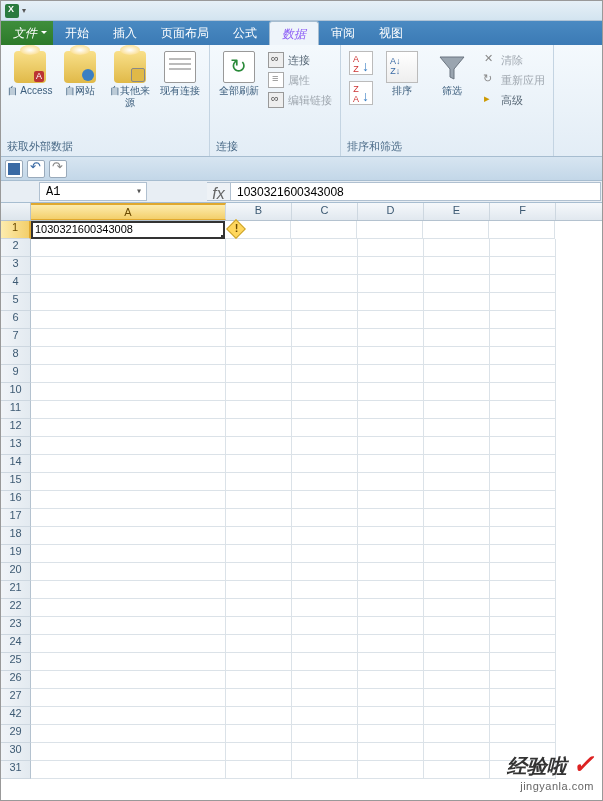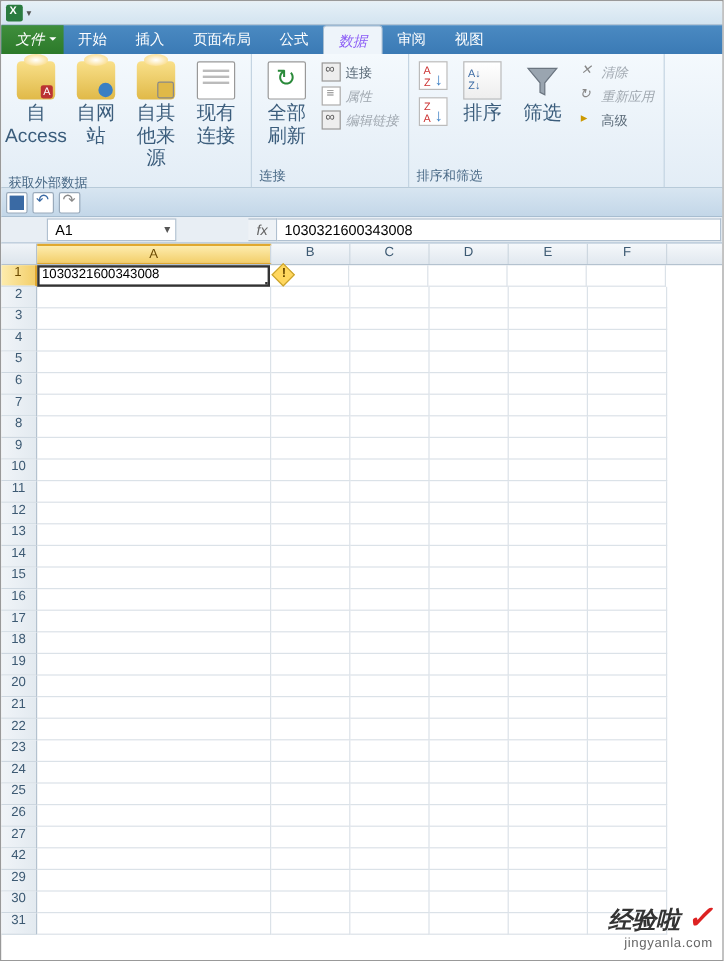--- a/index.html
+++ b/index.html
@@ -16,24 +16,24 @@
 .tab { color: #fff; font-size: 12px; padding: 4px 12px 0 12px; cursor: pointer; }
 .tab.file { background: linear-gradient(#3f8e3c,#2c7a2a); padding-right: 16px; position: relative; font-style: italic; }
 .tab.file::after { content: ""; position: absolute; right: 6px; top: 10px; border: 3px solid transparent; border-top-color: #fff; }
 .tab.active { background: #eef4fa; color: #8b5cf6; border-radius: 3px 3px 0 0; border: 1px solid #a7bdd0; border-bottom: none; font-style: italic; }
 
 
 .ribbon { height: 112px; background: linear-gradient(#f4f9fd,#e3edf6); border-bottom: 1px solid #a7bdd0; display: flex; }
 .group { border-right: 1px solid #c4d4e2; display: flex; flex-direction: column; padding: 4px 6px 0 6px; }
 .group-title { text-align: left; font-size: 11px; color: #4a6a87; padding: 2px 0; margin-top: auto; }
 .group-body { display: flex; gap: 4px; flex: 1; }
-.bigbtn { display: flex; flex-direction: column; align-items: center; width: 46px; font-size: 16px; color: #3b5d7c; padding-top: 2px; cursor: pointer; text-align: center; line-height: 1.2; }
+.bigbtn { display: flex; flex-direction: column; align-items: center; width: 46px; font-size: 10px; color: #3b5d7c; padding-top: 2px; cursor: pointer; text-align: center; line-height: 1.2; }
 .bigbtn .ico { width: 32px; height: 32px; margin-bottom: 2px; position: relative; }
 .smallbtn { display: flex; align-items: center; gap: 4px; font-size: 11px; color: #5a6a78; padding: 1px 2px; cursor: pointer; }
-.smallbtn.disabled { color: #a0a8b0; font-style: italic; }
+.smallbtn.disabled { color: #a0a8b0; }
 .smallbtn .sico { width: 16px; height: 16px; position: relative; }
 .vstack { display: flex; flex-direction: column; gap: 2px; justify-content: flex-start; padding-top: 2px; }
 
 
 .ico.db { background: linear-gradient(#f9e08a,#e0b948); border-radius: 4px; }
 .ico.db::before { content: ""; position: absolute; top: -6px; left: 6px; width: 20px; height: 10px; background: radial-gradient(#fff,#f9d36b); border-radius: 50%; }
 .ico.db.a::after { content: "A"; position: absolute; bottom: 1px; right: 2px; background: #b33; color: #fff; font-size: 9px; padding: 0 2px; border-radius: 2px; }
 .ico.db.w::after { content: ""; position: absolute; bottom: 2px; right: 2px; width: 12px; height: 12px; background: #3a7fc4; border-radius: 50%; }
 .ico.db.t::after { content: ""; position: absolute; bottom: 2px; right: 2px; width: 10px; height: 12px; background: #fff; border: 1px solid #888; }
 .ico.db.o::after { content: ""; position: absolute; bottom: 1px; right: 1px; width: 12px; height: 12px; background: #e0b948; border: 1px solid #888; border-radius: 2px; }
@@ -58,23 +58,23 @@
 
 
 .docbar { height: 24px; background: linear-gradient(#d7e5f1,#c3d7e8); border-bottom: 1px solid #a7bdd0; display: flex; align-items: center; padding: 0 4px; gap: 4px; }
 .qat-ico { width: 18px; height: 18px; background: #fff; border: 1px solid #9ab; border-radius: 2px; cursor: pointer; position: relative; }
 .qat-ico.save::after { content: ""; position: absolute; inset: 2px; background: #3a6aa4; }
 .qat-ico.undo::after { content: "↶"; position: absolute; left: 2px; top: -2px; color: #3a6aa4; font-size: 13px; }
 .qat-ico.redo::after { content: "↷"; position: absolute; left: 2px; top: -2px; color: #888; font-size: 13px; }
 
 
 .fbar { height: 22px; background: #e8eef4; border-bottom: 1px solid #a7bdd0; display: flex; align-items: stretch; }
-.namebox { width: 108px; background: #fff; border: 1px solid #b0c0d0; margin: 1px 0 1px 38px; font-size: 12px; padding: 2px 6px; position: relative; }
+.namebox { width: 108px; background: #fff; border: 1px solid #b0c0d0; margin: 1px 0 1px 38px; font-size: 12px; padding: 2px 6px; position: relative; font-family: Liberation Mono, monospace; }
 .namebox::after { content: "▾"; position: absolute; right: 4px; top: 2px; color: #555; font-size: 10px; }
-.fx { width: 24px; text-align: center; font-style: italic; font-size: 12px; color: #666; border: 1px solid #b0c0d0; border-left: none; margin: 1px 0; background: #eef2f6; padding-top: 2px; margin-left: 60px;}
+.fx { width: 24px; text-align: center; font-style: italic; font-size: 16px; color: #666; border: 1px solid #b0c0d0; border-left: none; margin: 1px 0; background: #eef2f6; padding-top: 2px; margin-left: 60px;}
 .finput { flex: 1; background: #fff; border: 1px solid #b0c0d0; border-left: none; margin: 1px 1px 1px 0; font-size: 12px; padding: 2px 6px; }
 
 
 .grid { position: relative; height: 588px; overflow: hidden; }
 .colhead { display: flex; height: 18px; background: linear-gradient(#f5f8fb,#e1e8ef); border-bottom: 1px solid #b4c2cf; }
 .corner { width: 30px; border-right: 1px solid #b4c2cf; background: linear-gradient(#f0f4f8,#dde5ec); }
 .ch { border-right: 1px solid #cdd7e0; text-align: center; font-size: 11px; color: #3d5a73; padding-top: 1px; cursor: pointer; }
 .ch.A { width: 195px; background: linear-gradient(#fdecae,#f3cf6b); border-top: 2px solid #e0a82e; border-bottom: 1px solid #e0a82e; color: #6b4a00; }
 .ch.n { width: 66px; }
 .rows { position: relative; }

